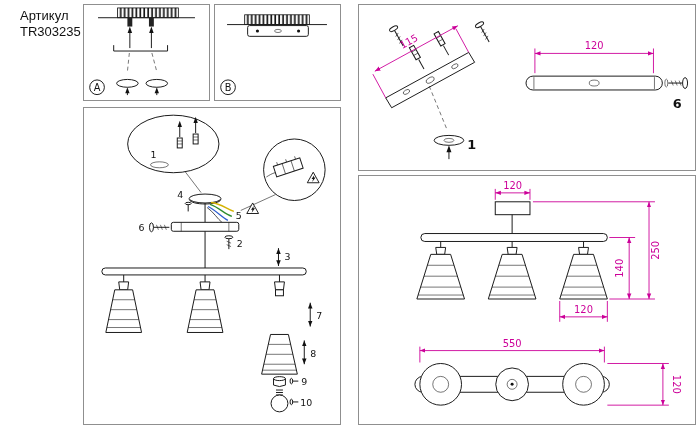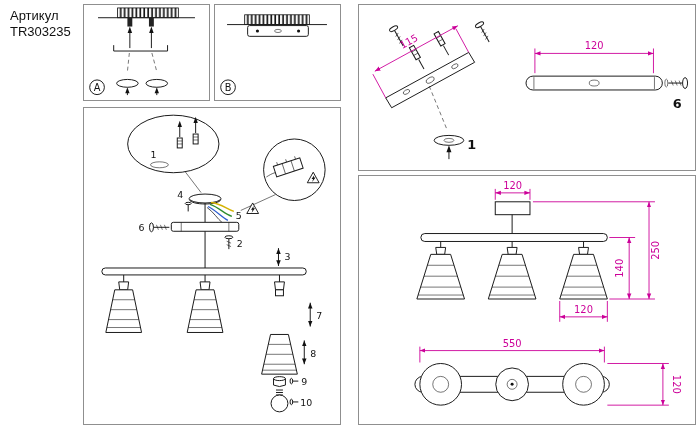--- a/index.html
+++ b/index.html
@@ -1,18 +1,18 @@
 <!DOCTYPE html>
 <html><head>
 <meta charset="utf-8">
 <style>
   * { margin:0; padding:0; box-sizing:border-box; }
   html,body { width:700px; height:429px; }
   body { background:#fff; font-family:"Liberation Sans","DejaVu Sans",sans-serif; position:relative; overflow:hidden; }
-  .article { position:absolute; left:10px; top:8px; font-size:13px; color:#111; line-height:1.2; }
+  .article { position:absolute; left:20px; top:8px; font-size:13px; color:#111; line-height:1.2; }
   .panel { position:absolute; border:1px solid #8f8f8f; background:#fff; }
   #panel-a { left:83px; top:4px; width:127px; height:97px; }
   #panel-b { left:214px; top:4px; width:127px; height:97px; }
   #panel-main { left:83px; top:107px; width:258px; height:318px; }
   #panel-hw { left:358px; top:4px; width:338px; height:167px; }
   #panel-dims { left:358px; top:175px; width:338px; height:250px; }
   svg { display:block; width:100%; height:100%; }
   svg text { font-family:"DejaVu Sans","Liberation Sans",sans-serif; fill:#111; font-size:9.5px; }
   svg text.dim { fill:#cc0099; font-size:10px; }
   svg text.partlab { font-size:13px; font-weight:bold; }

